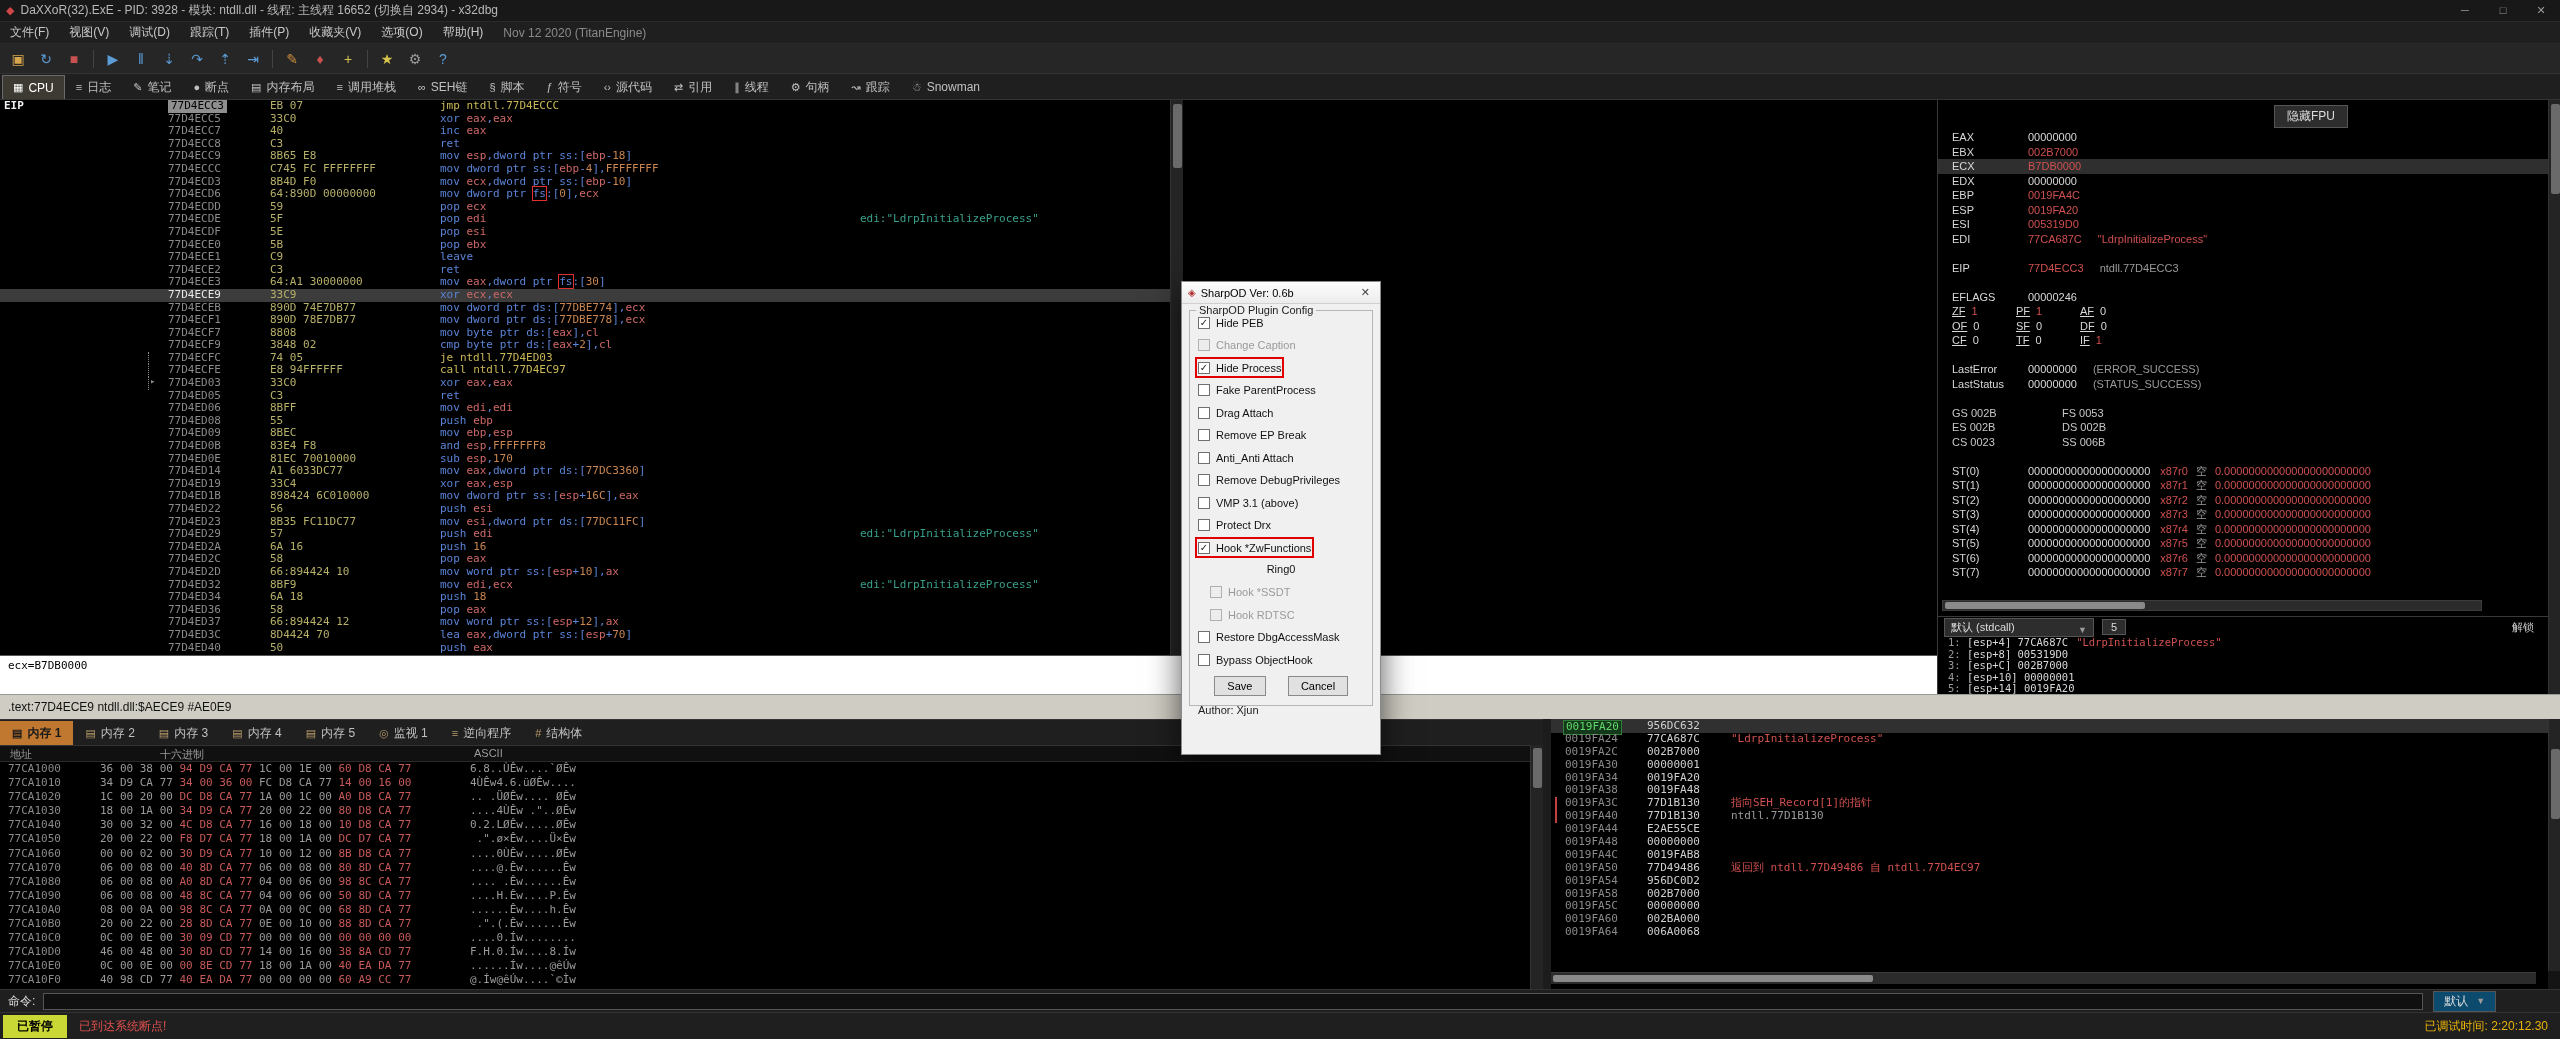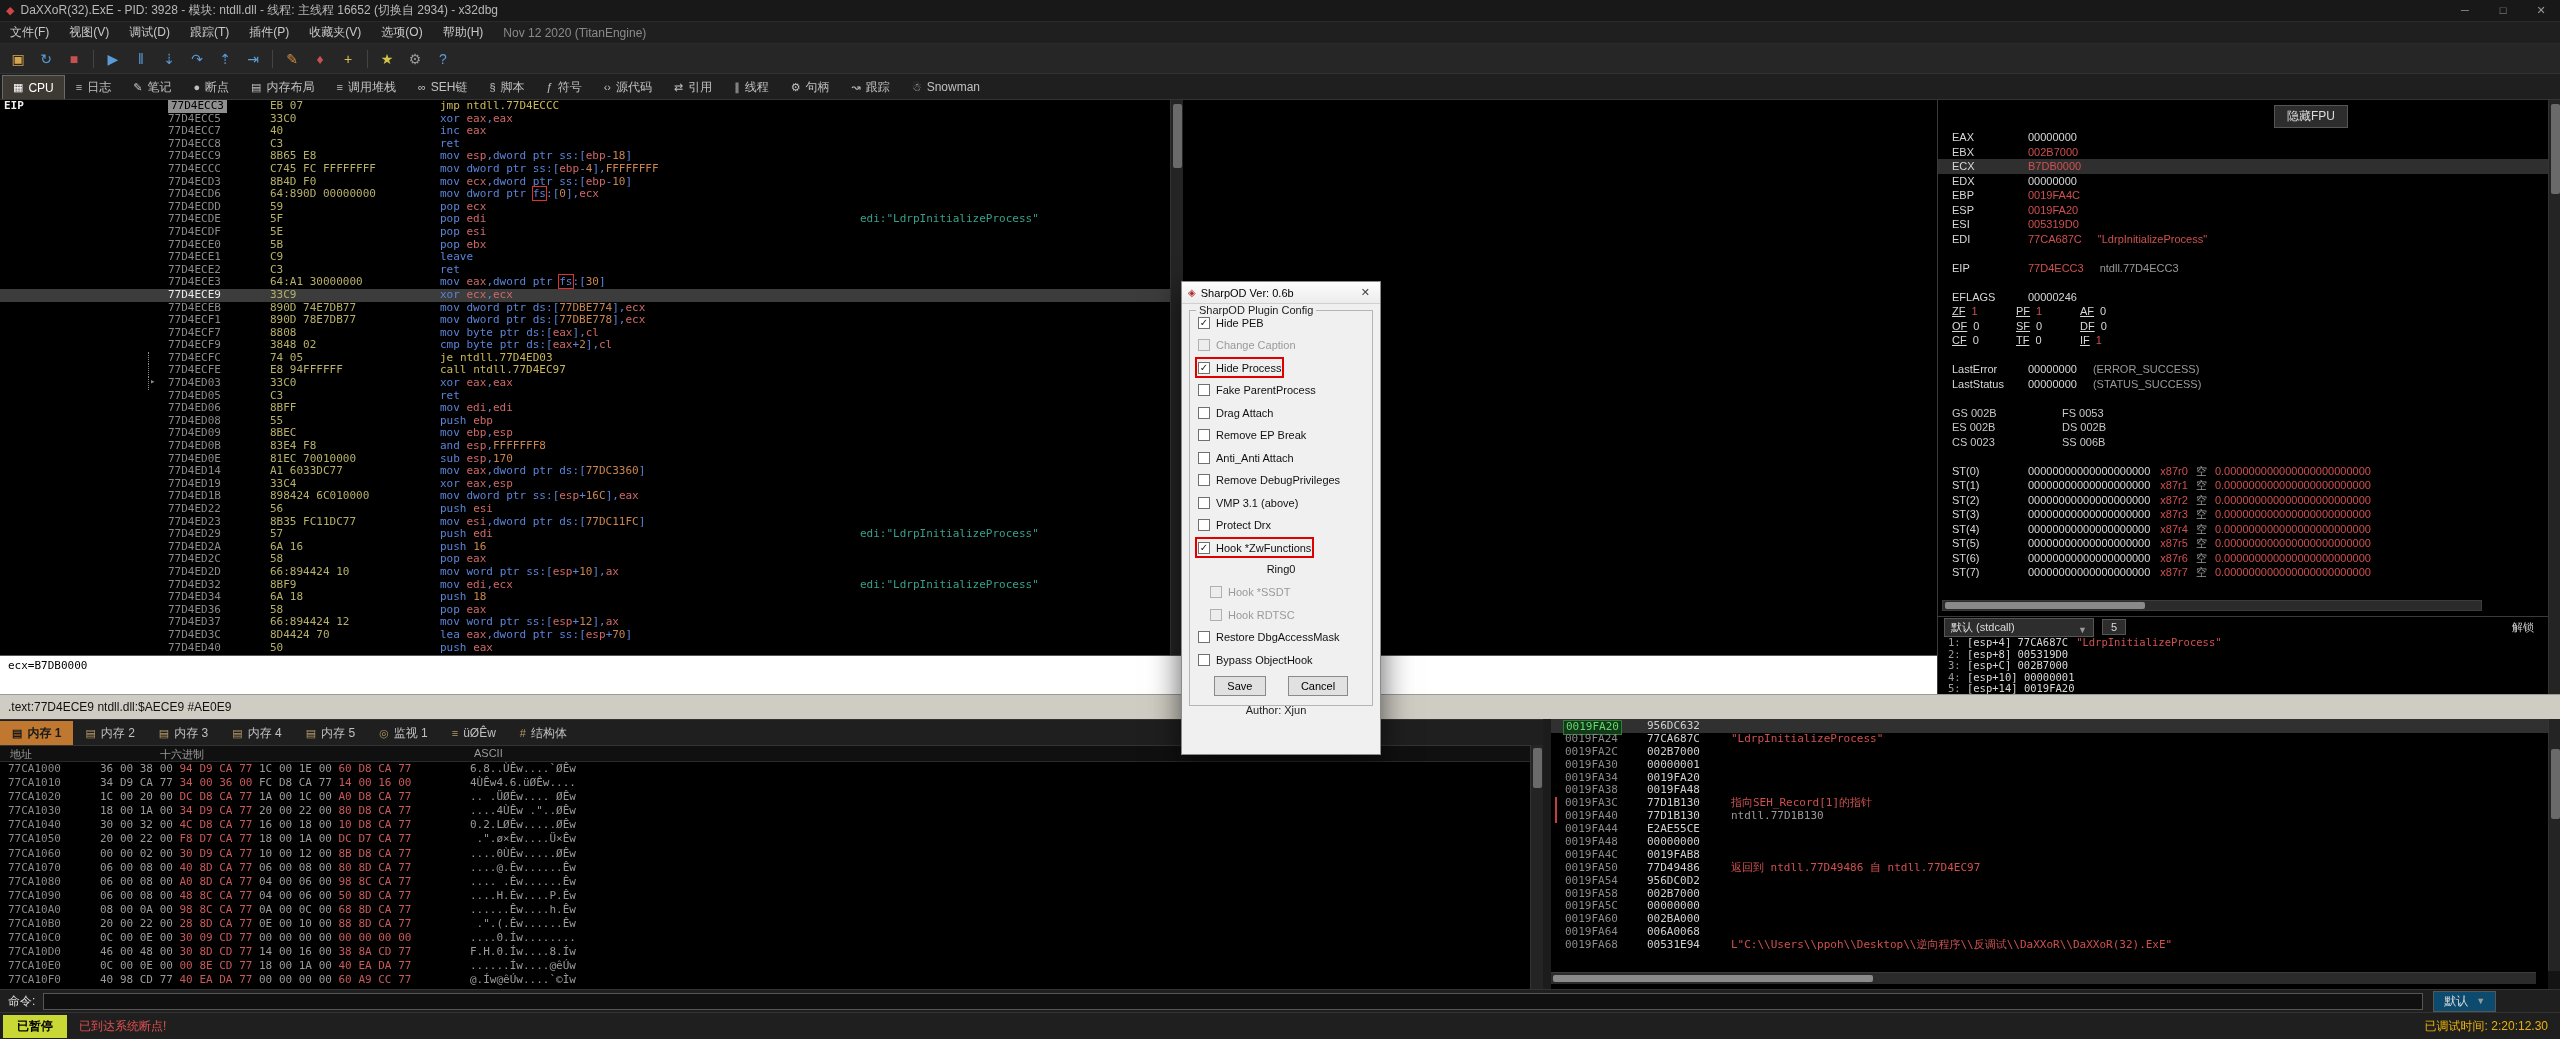--- a/index.html
+++ b/index.html
@@ -125,21 +125,21 @@
   .chk-item{display:flex;align-items:center;height:15px;margin:0 0 7.5px 0;width:fit-content}
   .chk-item.hl{outline:2px solid #e00000;outline-offset:1px}
   .chk-item.indent{margin-left:12px}
   .chk-box{width:12px;height:12px;border:1px solid #707070;background:#fff;margin-right:6px;display:flex;align-items:center;justify-content:center;font-size:10px;color:#1a1a1a;line-height:10px}
   .chk-item.disabled .chk-box{border-color:#b0b0b0;background:#ededed}
   .chk-item.disabled .chk-label{color:#9a9a9a}
   .chk-label{color:#111}
   .ring0-label{text-align:center;margin:2px 0 10px 0;color:#111}
   #dlg-buttons{display:flex;justify-content:center;gap:22px;margin-top:9px}
   .dlg-btn{background:#e1e1e1;border:1px solid #8a8a8a;padding:3px 12px;font-size:11px;color:#000;min-width:52px;text-align:center}
-  #dlg-author{text-align:center;margin:8px 10px 0 0;color:#222}
+  #dlg-author{text-align:left;margin:8px 10px 0 0;color:#222}
 </style>
 </head>
 <body>
 
 <div id="screen">
 
   <div id="titlebar">
     <span id="app-icon">◆</span>
     <span id="title-text">DaXXoR(32).ExE - PID: 3928 - 模块: ntdll.dll - 线程: 主线程 16652 (切换自 2934) - x32dbg</span>
     <div id="win-btns">
@@ -392,21 +392,21 @@
         <div class="btab">
           <span class="ticon">▤</span>
           <span>内存 5</span>
         </div>
         <div class="btab">
           <span class="ticon">◎</span>
           <span>监视 1</span>
         </div>
         <div class="btab">
           <span class="ticon">≡</span>
-          <span>üØÊw</span>
+          <span>逆向程序</span>
         </div>
         <div class="btab">
           <span class="ticon">#</span>
           <span>结构体</span>
         </div>
       </div>
     <div id="dump-header">
       <span id="dh0">地址</span>
       <span id="dh1">十六进制</span>
       <span id="dh2">ASCII</span>
@@ -447,21 +447,20 @@
         <div class="srow"><span class="sehbar"></span><span class="saddr">0019FA40</span><span class="sval">77D1B130</span><span class="scom">ntdll.77D1B130</span></div>
         <div class="srow"><span class="saddr">0019FA44</span><span class="sval">E2AE55CE</span></div>
         <div class="srow"><span class="saddr">0019FA48</span><span class="sval">00000000</span></div>
         <div class="srow"><span class="saddr">0019FA4C</span><span class="sval">0019FAB8</span></div>
         <div class="srow"><span class="saddr">0019FA50</span><span class="sval">77D49486</span><span class="scom red">返回到 ntdll.77D49486 自 ntdll.77D4EC97</span></div>
         <div class="srow"><span class="saddr">0019FA54</span><span class="sval">956DC0D2</span></div>
         <div class="srow"><span class="saddr">0019FA58</span><span class="sval">002B7000</span></div>
         <div class="srow"><span class="saddr">0019FA5C</span><span class="sval">00000000</span></div>
         <div class="srow"><span class="saddr">0019FA60</span><span class="sval">002BA000</span></div>
         <div class="srow"><span class="saddr">0019FA64</span><span class="sval">006A0068</span></div>
-        <div class="srow"><span class="saddr">0019FA68</span><span class="sval">00531E94</span><span class="scom red">L"C:\\Users\\ppoh\\Desktop\\逆向程序\\反调试\\DaXXoR\\DaXXoR(32).ExE"</span></div>
       </div>
     <div id="stack-hscroll">
         <div class="hthumb" style="left:2px;width:320px;top:2px"></div>
       </div>
   </div>
   <div id="stack-vscroll">
       <div class="vthumb" style="top:30px;height:70px"></div>
     </div>
 
   <div id="cmdbar">

